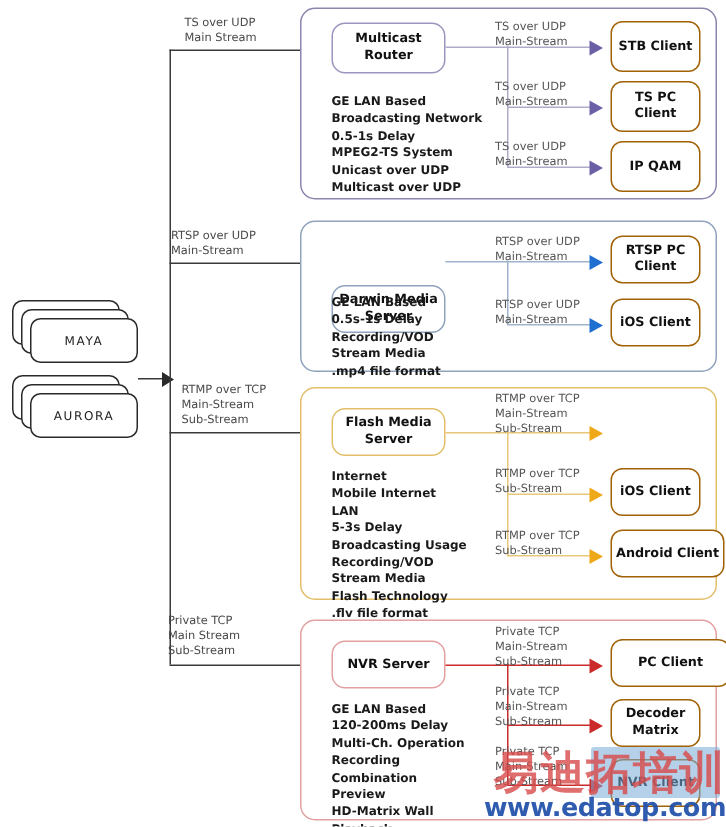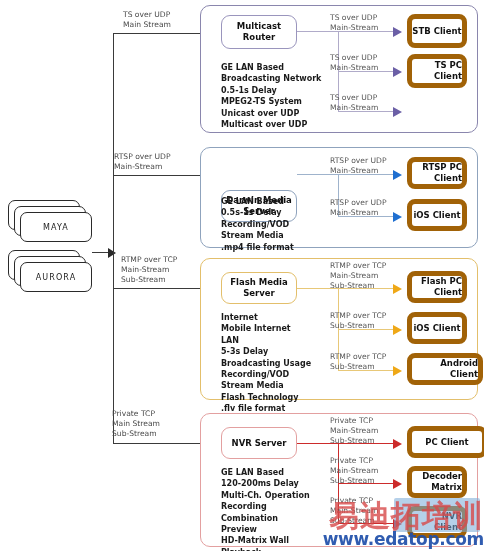--- a/index.html
+++ b/index.html
@@ -57,23 +57,23 @@
   .p4 .server{border-color:#e3a0a0;}
 
   
   .spec{
     position:absolute;font-size:8px;font-weight:bold;line-height:11.4px;
     color:#1a1a1a;white-space:pre-line;
   }
 
   
   .client{
-    position:absolute;border:5px solid #a16207;border-radius:8px;
+    position:absolute;border:1px solid #a16207;border-radius:8px;
     background:#ffffff;box-sizing:border-box;
-    display:flex;align-items:center;justify-content:center;text-align:right;
+    display:flex;align-items:center;justify-content:center;text-align:center;
     font-size:8.5px;font-weight:bold;line-height:11px;color:#111;
   }
 
   
   .flab{
     position:absolute;font-size:7.6px;line-height:10px;color:#555;
     white-space:pre-line;
   }
   .tlab{
     position:absolute;font-size:7.6px;line-height:10px;color:#4a4a4a;
@@ -182,20 +182,22 @@
 Main-Stream</div>
     <div class="flab" style="left:129px;top:47px;">TS over UDP
 Main-Stream</div>
     <div class="flab" style="left:129px;top:87px;">TS over UDP
 Main-Stream</div>
 
     <div class="client" style="left:206px;top:8px;width:60px;height:34px;">STB
 Client</div>
     <div class="client" style="left:206px;top:48px;width:60px;height:34px;">TS PC
 Client</div>
+    <div class="client" style="left:206px;top:88px;width:60px;height:34px;">IP
+QAM</div>
   </div>
 
   <div class="panel p2" style="left:200px;top:147px;width:278px;height:101px;">
     <div class="server" style="left:20px;top:10px;width:76px;height:32px;margin-top:32px;">Darwin Media
 Server</div>
     <div class="spec" style="left:20px;top:48px;width:140px;">GE LAN Based
 0.5s-1s Delay
 Recording/VOD
 Stream Media
 .mp4 file format</div>
@@ -247,22 +249,20 @@
     <div class="arrow-r" style="left:192px;top:107px;border-left:9px solid #efa817;"></div>
 
     <div class="flab" style="left:129px;top:2px;">RTMP over TCP
 Main-Stream
 Sub-Stream</div>
     <div class="flab" style="left:129px;top:52px;">RTMP over TCP
 Sub-Stream</div>
     <div class="flab" style="left:129px;top:93px;">RTMP over TCP
 Sub-Stream</div>
 
-    <div class="client" style="left:206px;top:12px;width:60px;height:32px;">Flash PC
-Client</div>
     <div class="client" style="left:206px;top:53px;width:60px;height:32px;">iOS
 Client</div>
     <div class="client" style="left:206px;top:94px;width:76px;height:32px;">Android
 Client</div>
   </div>
 
   <div class="panel p4" style="left:200px;top:413px;width:278px;height:134px;">
     <div class="server" style="left:20px;top:13px;width:76px;height:32px;">NVR
 Server</div>
     <div class="spec" style="left:20px;top:53px;width:148px;">GE LAN Based

